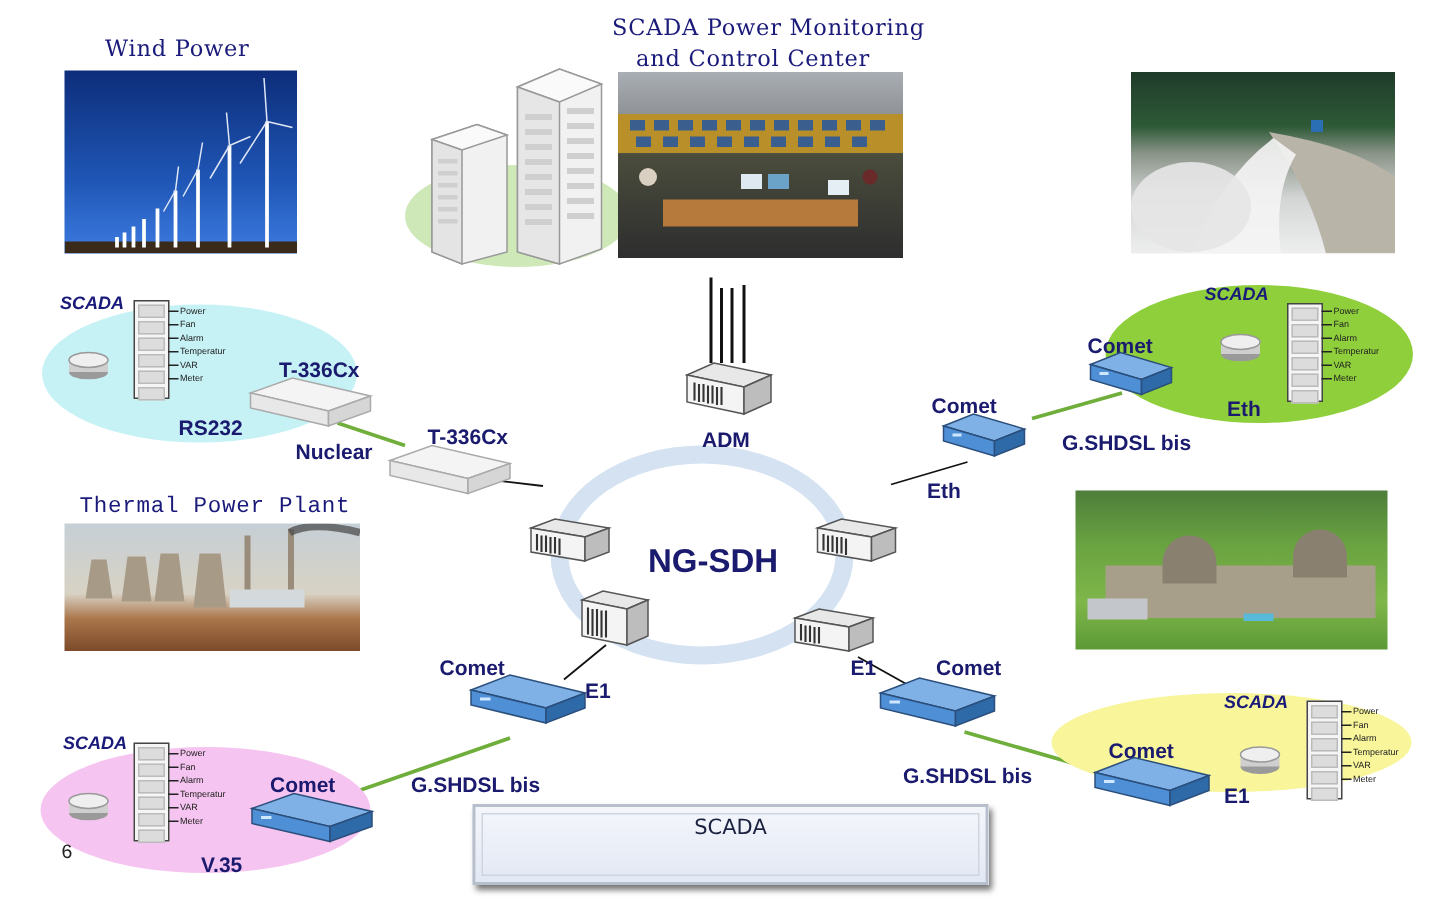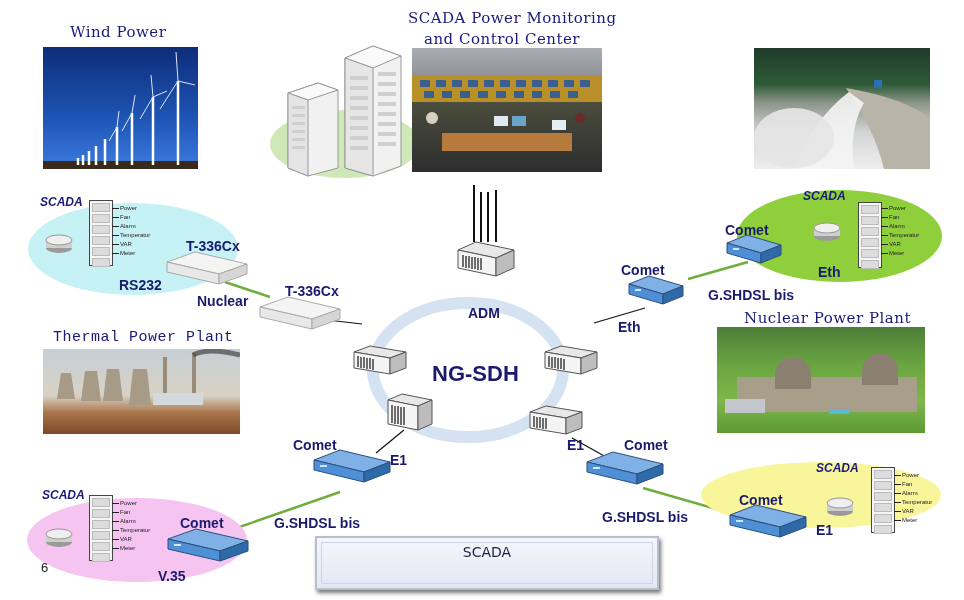--- a/index.html
+++ b/index.html
@@ -160,21 +160,21 @@
     <g stroke="#333" stroke-width="1.4">
         <line x1="7" y1="15" x2="7" y2="27"></line>
         <line x1="10" y1="16" x2="10" y2="28"></line>
         <line x1="13" y1="16" x2="13" y2="28"></line>
         <line x1="16" y1="17" x2="16" y2="29"></line>
         <line x1="19" y1="17" x2="19" y2="29"></line>
         <line x1="22" y1="18" x2="22" y2="30"></line>
         <line x1="25" y1="18" x2="25" y2="30"></line>
       </g>
   </svg>
-  <div class="lbl" style="left:468px; top:285px;margin-top:20px;">ADM</div>
+  <div class="lbl" style="left:468px; top:285px;">ADM</div>
 
   <svg style="position:absolute; left:352px; top:344px;" width="58" height="32">
     <polygon points="2,8 18,2 54,8 38,14" fill="#e8e8e8" stroke="#555"></polygon>
       <polygon points="2,8 38,14 38,30 2,24" fill="#f4f4f4" stroke="#555"></polygon>
       <polygon points="38,14 54,8 54,24 38,30" fill="#bdbdbd" stroke="#555"></polygon>
     <g stroke="#333" stroke-width="1.4">
         <line x1="6" y1="12" x2="6" y2="23"></line>
         <line x1="9" y1="13" x2="9" y2="24"></line>
         <line x1="12" y1="13" x2="12" y2="24"></line>
         <line x1="15" y1="14" x2="15" y2="25"></line>
@@ -264,21 +264,20 @@
   <div class="lbl" style="left:621px; top:262px;">Comet</div>
   <svg style="position:absolute; left:627px; top:274px;" width="58" height="34">
     <polygon points="2,10 22,2 56,12 36,20" fill="#7fb0e6" stroke="#2b4f7c"></polygon>
       <polygon points="2,10 36,20 36,30 2,20" fill="#4f8fd6" stroke="#2b4f7c"></polygon>
       <polygon points="36,20 56,12 56,22 36,30" fill="#2f6aa8" stroke="#2b4f7c"></polygon>
     <rect x="8" y="15" width="6" height="2" fill="#cfe8ff"></rect>
   </svg>
   <div class="lbl" style="left:708px; top:287px;">G.SHDSL bis</div>
   <div class="lbl" style="left:618px; top:319px;">Eth</div>
 
-  <div class="serif-title" style="left:744px; top:309px;">Nuclear Power Plant</div>
   <div class="photo" style="left:717px; top:327px; width:208px; height:106px; background:linear-gradient(#4e7e3a 0%, #6aa441 35%, #7fb64a 70%, #5c9a36 100%);">
     <svg width="208" height="106">
       <rect x="20" y="50" width="180" height="35" fill="#a89f8a"></rect>
       <path d="M58,62 L58,48 A18,18 0 0 1 94,48 L94,62 Z" fill="#8a8070"></path>
       <path d="M145,58 L145,44 A18,18 0 0 1 181,44 L181,58 Z" fill="#8a8070"></path>
       <rect x="8" y="72" width="40" height="14" fill="#c3c7cc"></rect>
       <rect x="112" y="82" width="20" height="5" fill="#58b9d8"></rect>
     </svg>
   </div>
 
@@ -398,21 +397,21 @@
     <span class="rack-label" style="left:112px; top:536px;">VAR</span>
     <span class="rack-label" style="left:112px; top:545px;">Meter</span>
   </div>
   <div class="lbl" style="left:180px; top:515px;">Comet</div>
   <svg style="position:absolute; left:166px; top:527px;" width="84" height="38">
     <polygon points="2,12 30,2 82,14 54,24" fill="#7fb0e6" stroke="#2b4f7c"></polygon>
       <polygon points="2,12 54,24 54,34 2,22" fill="#4f8fd6" stroke="#2b4f7c"></polygon>
       <polygon points="54,24 82,14 82,24 54,34" fill="#2f6aa8" stroke="#2b4f7c"></polygon>
     <rect x="8" y="17" width="7" height="2" fill="#cfe8ff"></rect>
   </svg>
-  <div class="lbl" style="left:134px; top:568px;margin-left:24px;">V.35</div>
+  <div class="lbl" style="left:134px; top:568px;">V.35</div>
   <div class="lbl" style="left:274px; top:515px;">G.SHDSL bis</div>
   <div class="lbl" style="left:293px; top:437px;">Comet</div>
   <svg style="position:absolute; left:312px; top:448px;" width="80" height="38">
     <polygon points="2,12 28,2 78,14 52,24" fill="#7fb0e6" stroke="#2b4f7c"></polygon>
       <polygon points="2,12 52,24 52,34 2,22" fill="#4f8fd6" stroke="#2b4f7c"></polygon>
       <polygon points="52,24 78,14 78,24 52,34" fill="#2f6aa8" stroke="#2b4f7c"></polygon>
     <rect x="8" y="17" width="7" height="2" fill="#cfe8ff"></rect>
   </svg>
   <div class="lbl" style="left:390px; top:452px;">E1</div>
 

